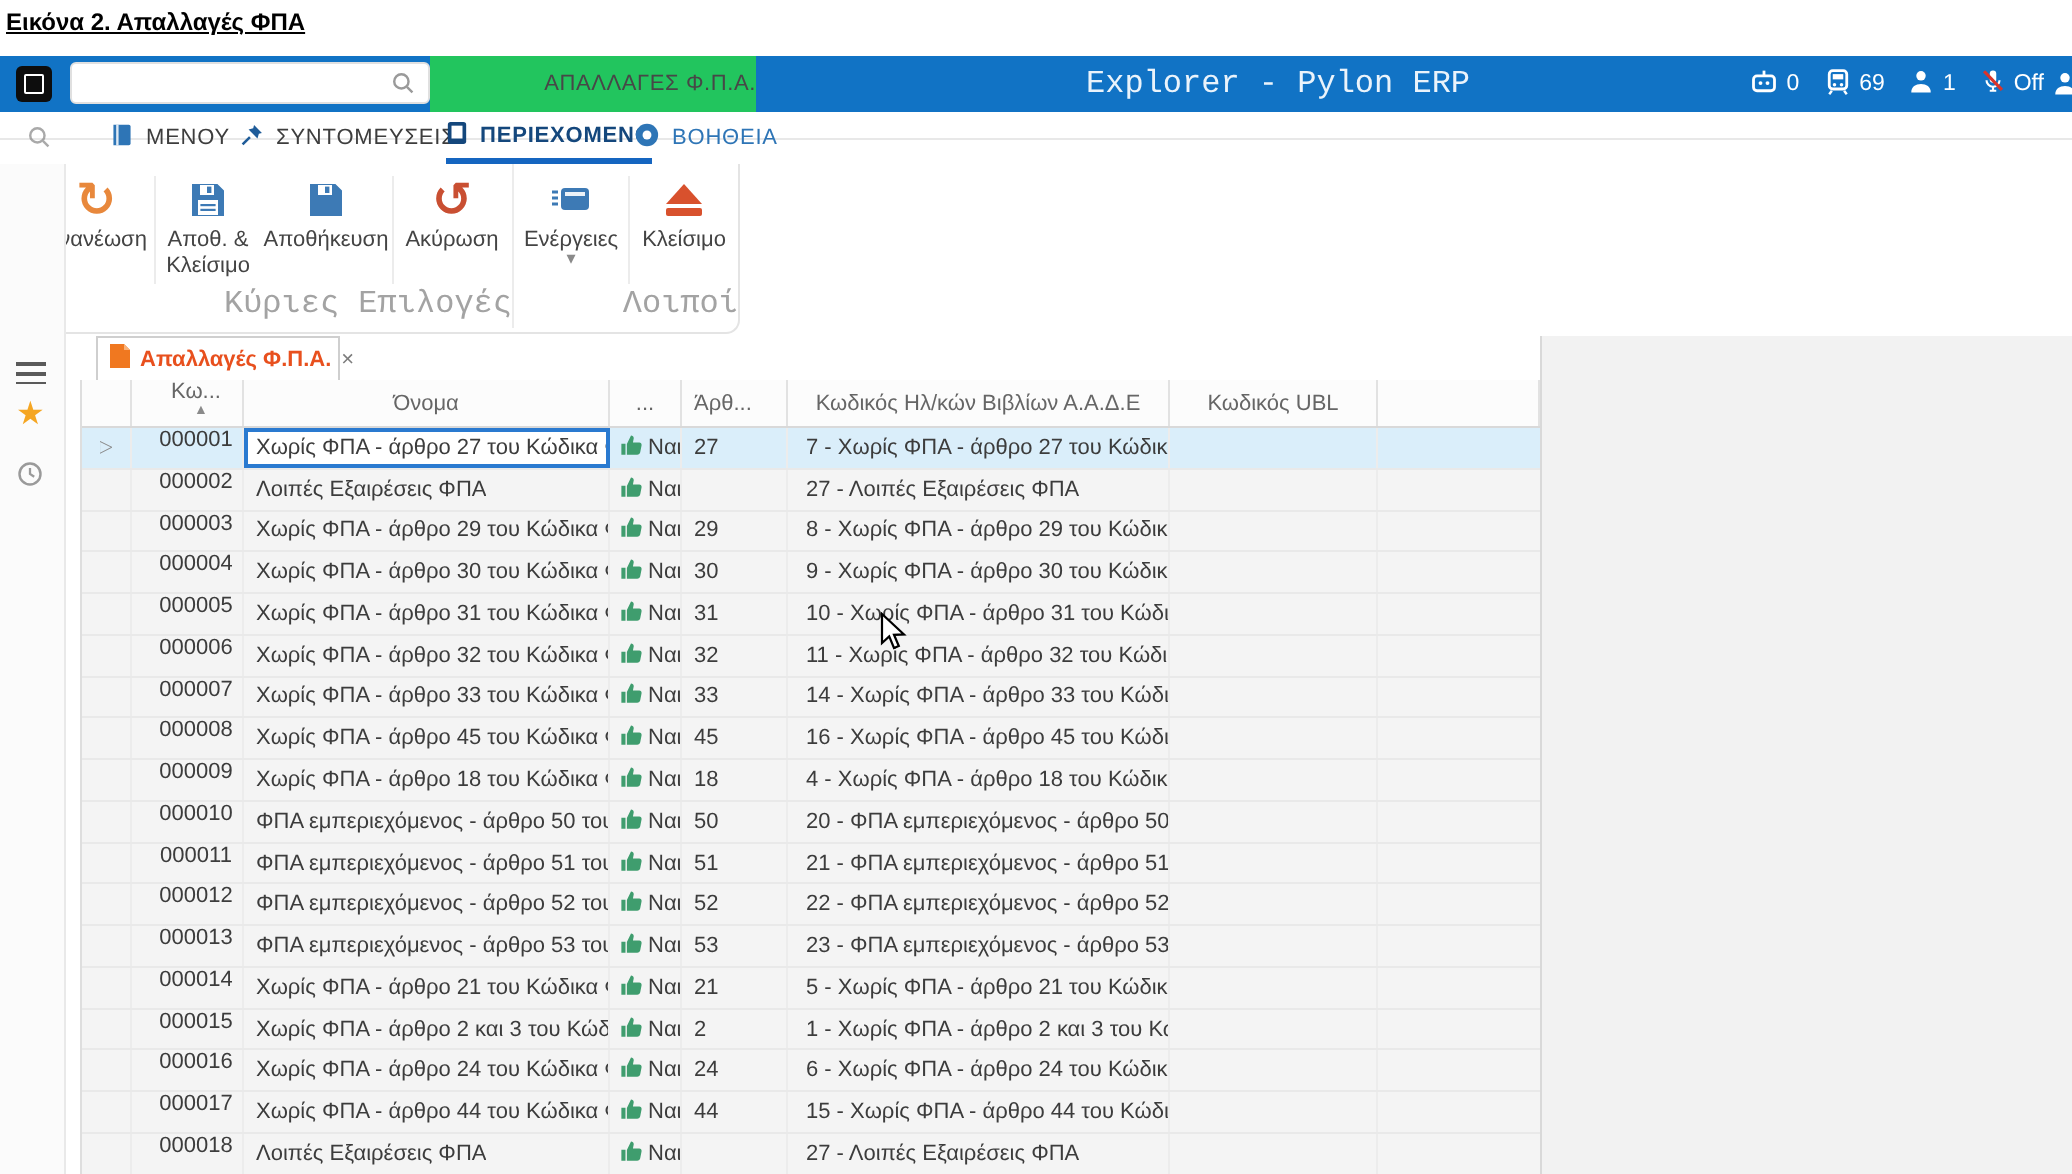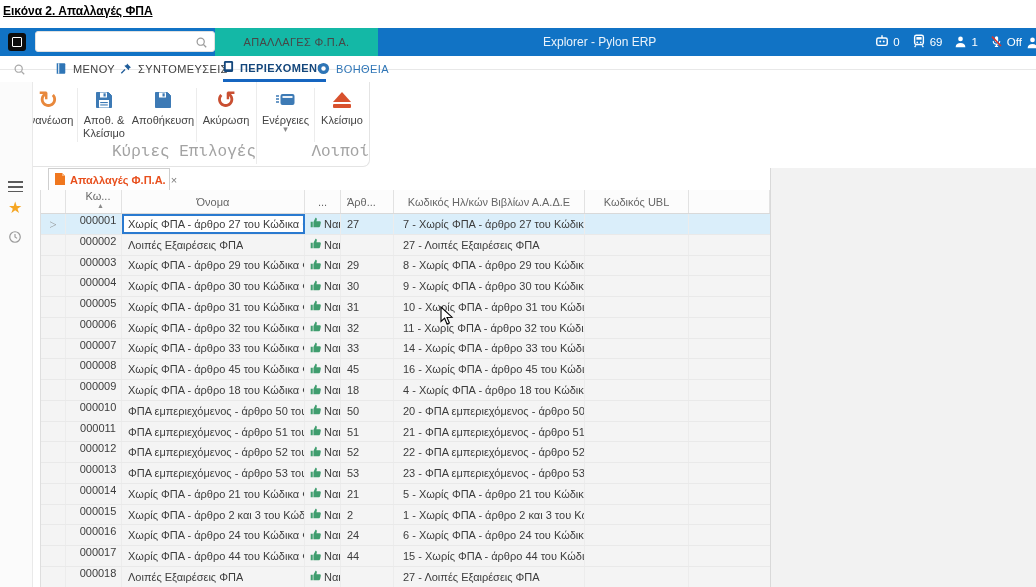--- a/index.html
+++ b/index.html
@@ -11,25 +11,25 @@
   
   .titlebar{position:absolute;left:0;top:28px;width:1036px;height:28px;background:#1173c5;}
   .appicon{position:absolute;left:8px;top:5px;width:18px;height:18px;background:#0d0d0d;
            border-radius:3px;display:flex;align-items:center;justify-content:center;}
   .appicon .inner{width:8px;height:8px;border:1.6px solid #fff;border-radius:1px;}
   .tb-search{position:absolute;left:35px;top:3px;width:180px;height:21px;background:#fff;
              border:1px solid #e0e0e0;border-radius:3px;box-sizing:border-box;}
   .tb-search input{position:absolute;left:6px;top:1px;width:145px;height:17px;border:none;outline:none;
              font-size:11px;font-family:inherit;background:transparent;}
   .tb-search .mag{position:absolute;right:6px;top:3px;}
-  .task-tab{position:absolute;left:215px;top:0;width:163px;height:28px;background:#14b8a6;
-            display:flex;align-items:center;justify-content:center;font-size:11px;color:#474747;
+  .task-tab{position:absolute;left:215px;top:0;width:163px;height:28px;background:#22c55e;
+            display:flex;align-items:center;justify-content:flex-end;font-size:11px;color:#474747;
             letter-spacing:.3px;}
   .win-title{position:absolute;left:543px;top:0;height:28px;display:flex;align-items:center;
-             color:#eaf3fb;font-size:12px;}
+             color:#eaf3fb;font-size:16px;font-family:Liberation Mono, monospace;}
   .tb-status{position:absolute;right:14px;top:0;height:28px;display:flex;align-items:center;
              gap:12px;color:#fff;font-size:11.5px;}
   .st-item{display:flex;align-items:center;gap:4px;}
   .user-edge{position:absolute;left:1026px;top:7px;}
   
   .menubar{position:absolute;left:0;top:56px;width:1036px;height:14px;background:#fff;
            border-bottom:1px solid #e8e8e8;box-sizing:border-box;}
   .mb-search{position:absolute;left:13px;top:6px;opacity:.75;}
   .mb-item{position:absolute;top:0;height:26px;display:flex;align-items:center;gap:6px;
            font-size:11px;color:#3d3d3d;letter-spacing:.4px;cursor:default;box-sizing:border-box;}

